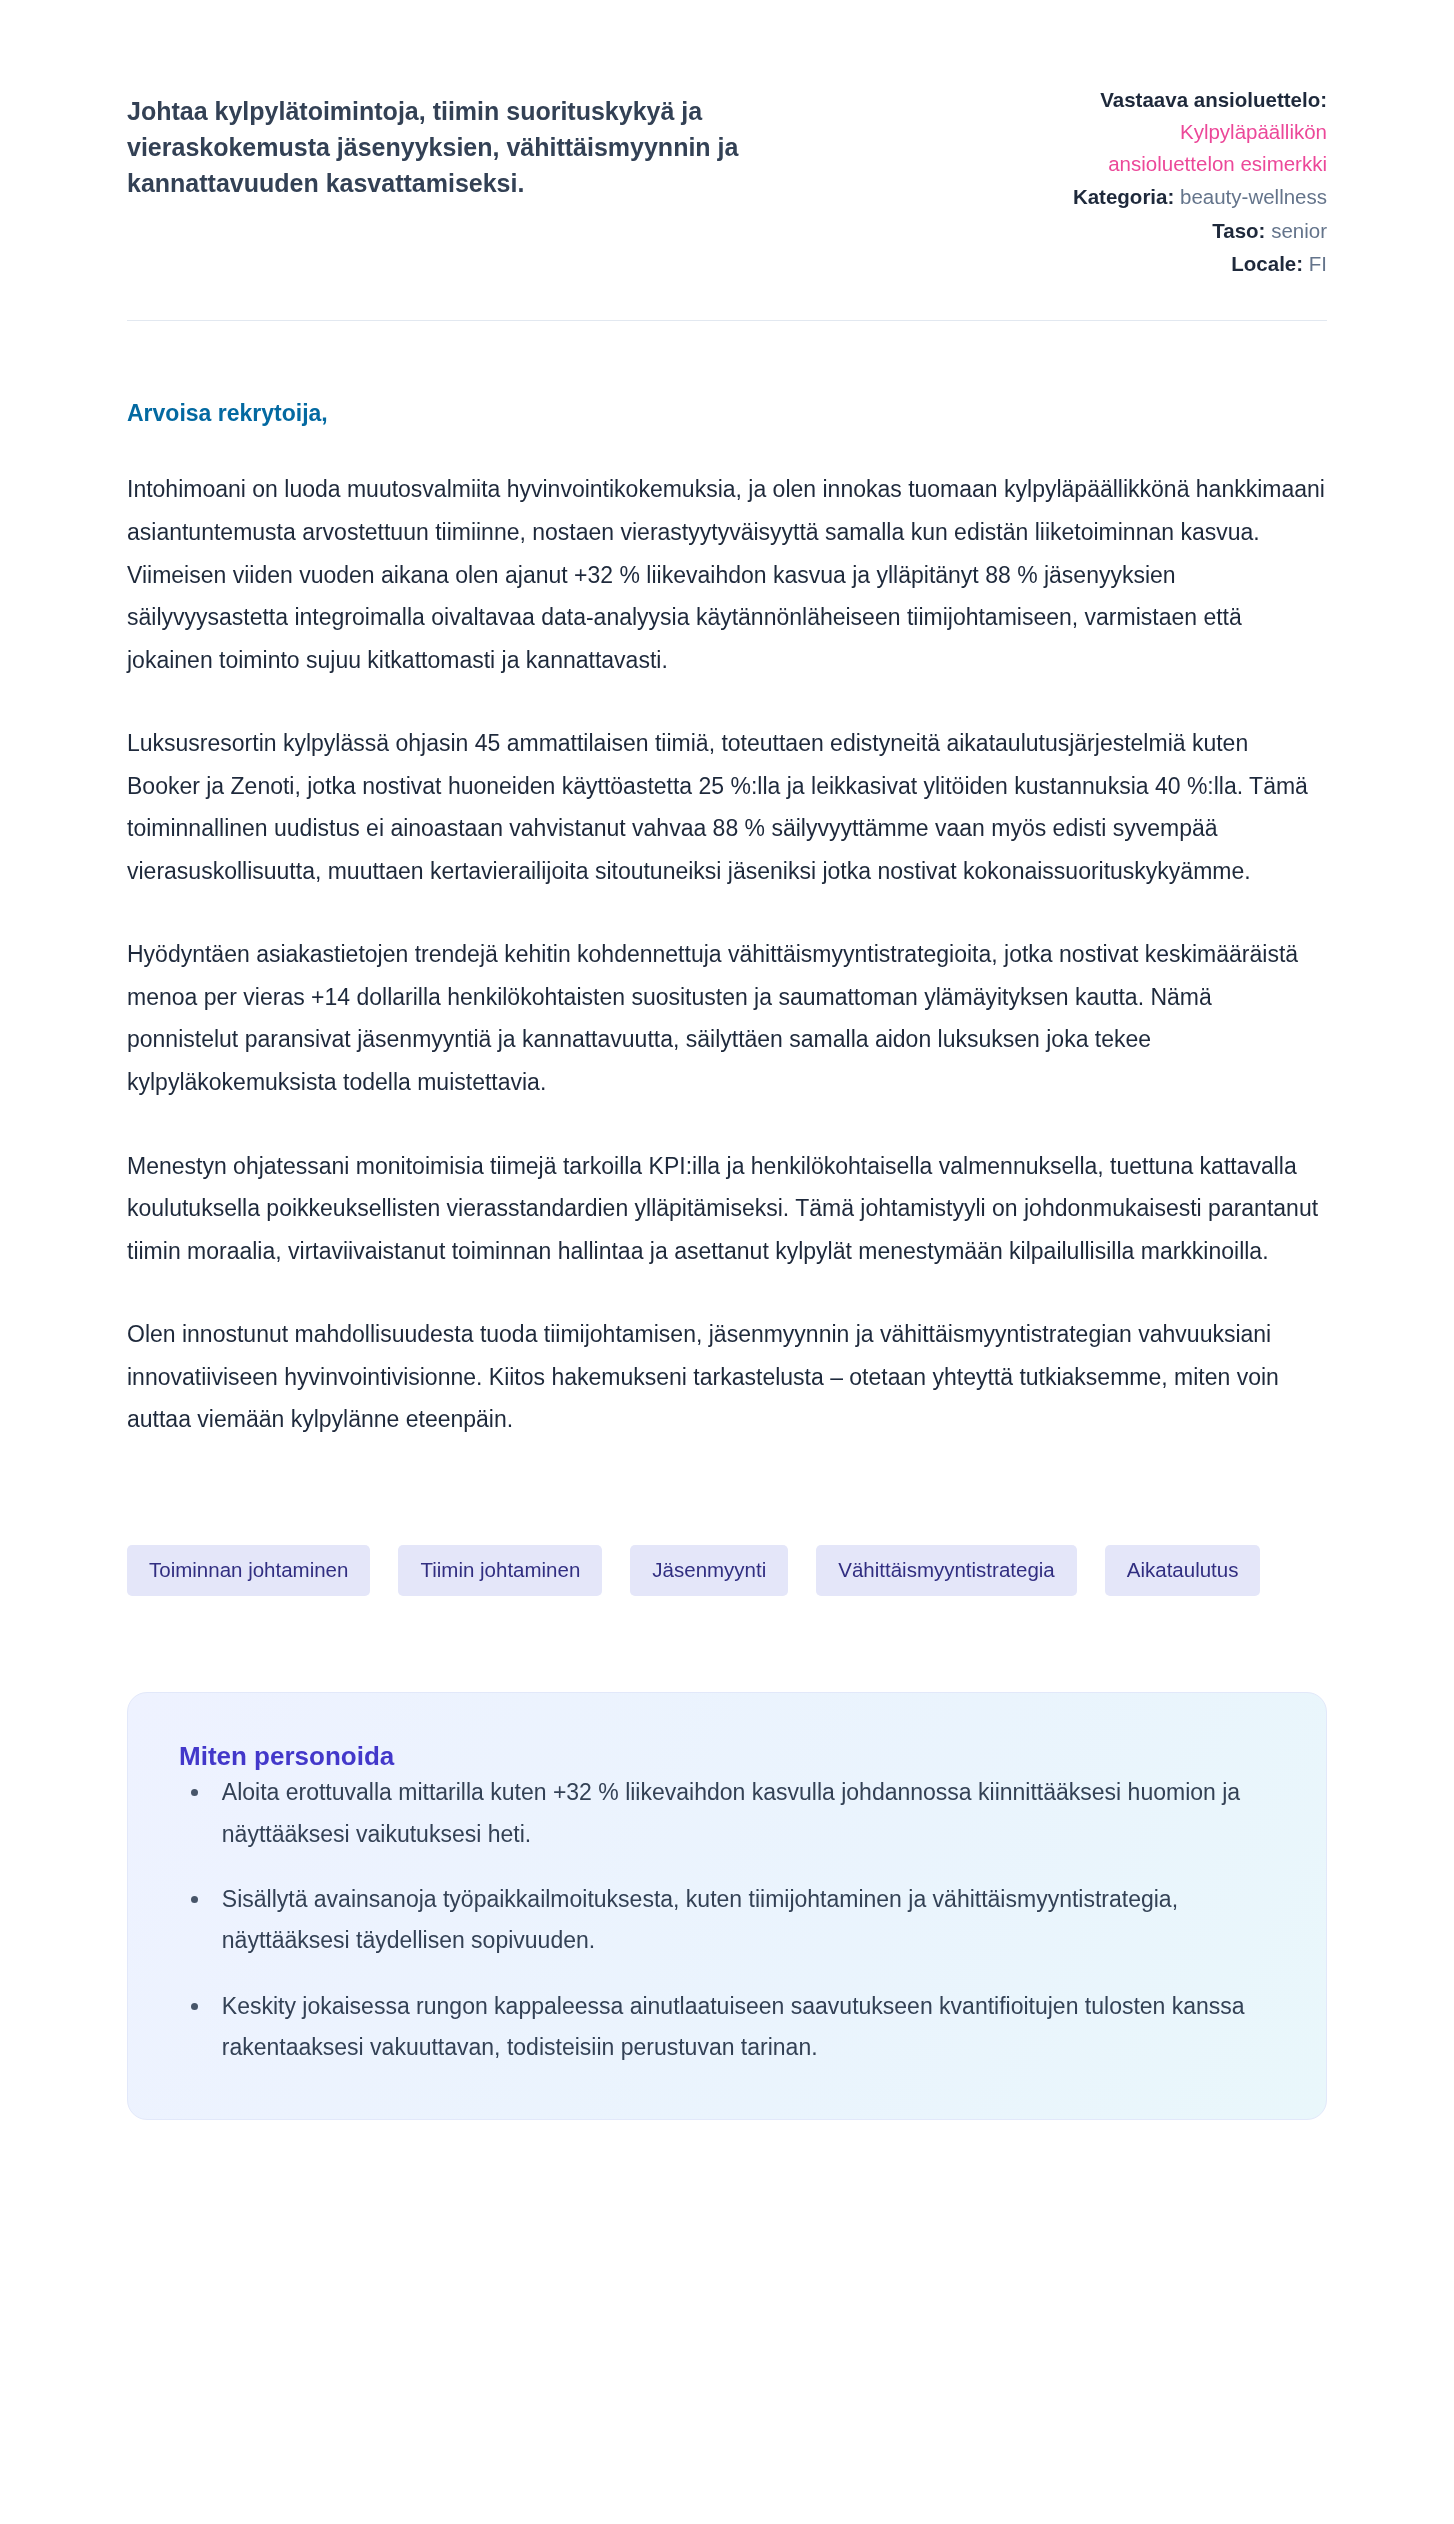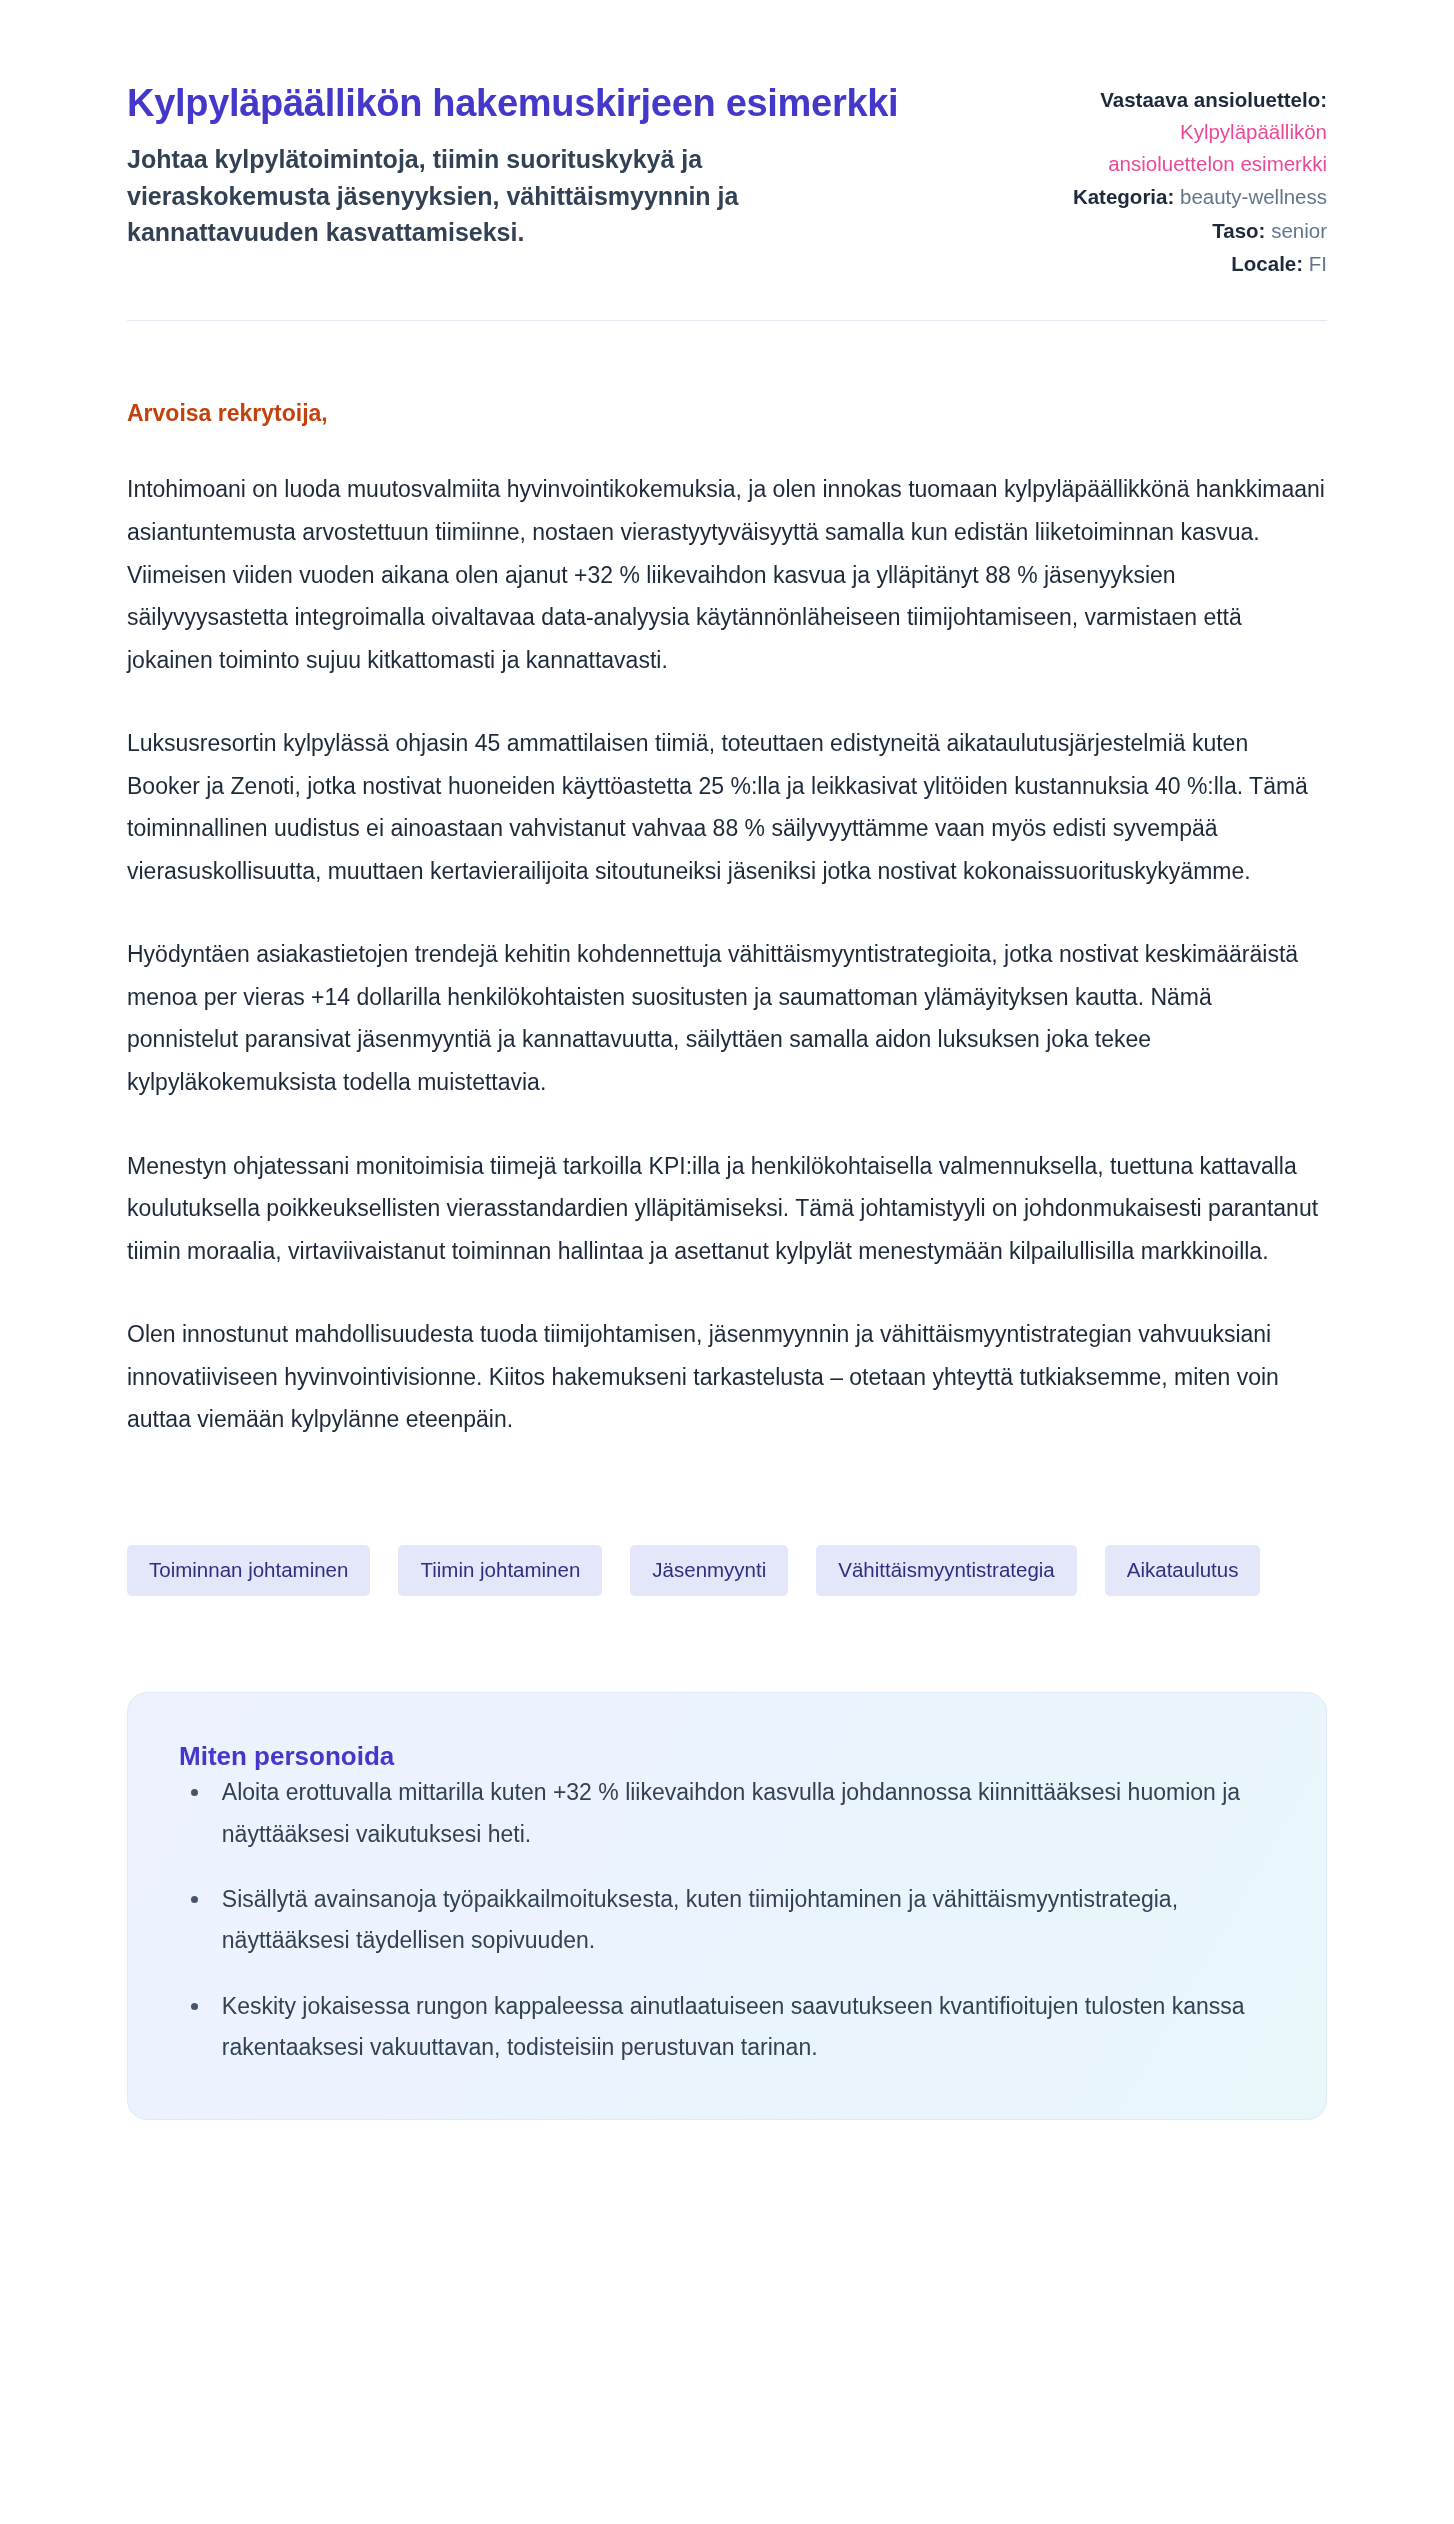--- a/index.html
+++ b/index.html
@@ -50,21 +50,21 @@
     border: none;
     border-top: 1.7px solid #e2e8f0;
     margin-top: 39px;
   }
 
   
   .greeting {
     margin-top: 79px;
     font-size: 23px;
     font-weight: 700;
-    color: #c2410c;
+    color: #0369a1;
   }
   .letter p.body-paragraph {
     margin-top: 41px;
     font-size: 23px;
     line-height: 1.85;
     color: #1e293b;
     max-width: 1206px;
   }
   .signature { margin-top: 82px; }
   .signature-name { font-size: 23px; font-weight: 700; color: #1e293b; }
@@ -117,21 +117,20 @@
   .tips-list li:last-child { margin-bottom: 0; }
   .tips-list li::marker { color: #475569; }
 </style>
 </head>
 <body>
 
 <div class="page">
 
   <div class="header">
     <div class="header-left">
-      <h1 class="page-title">Kylpyläpäällikön hakemuskirjeen esimerkki</h1>
       <div class="page-subtitle">Johtaa kylpylätoimintoja, tiimin suorituskykyä ja vieraskokemusta jäsenyyksien, vähittäismyynnin ja kannattavuuden kasvattamiseksi.</div>
     </div>
     <div class="meta">
       <div class="meta-row">
         <span class="meta-label">Vastaava ansioluettelo:</span>
         <a class="meta-link" href="#">Kylpyläpäällikön ansioluettelon esimerkki</a>
       </div>
       <div class="meta-row">
         <span class="meta-label">Kategoria:</span>
         <span>beauty-wellness</span>

